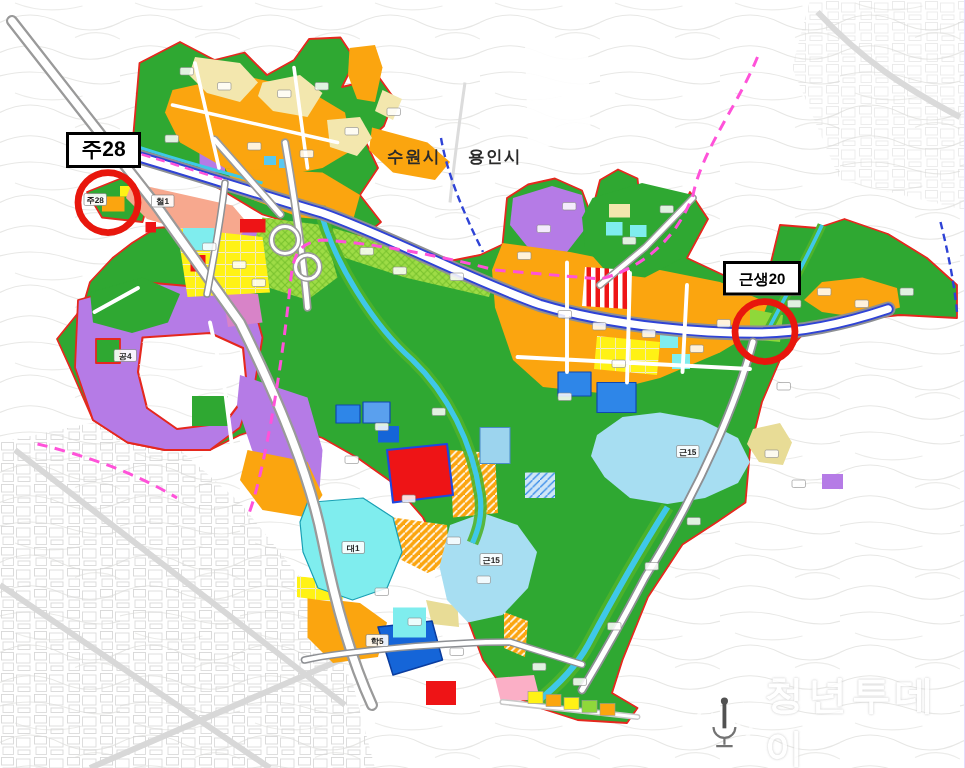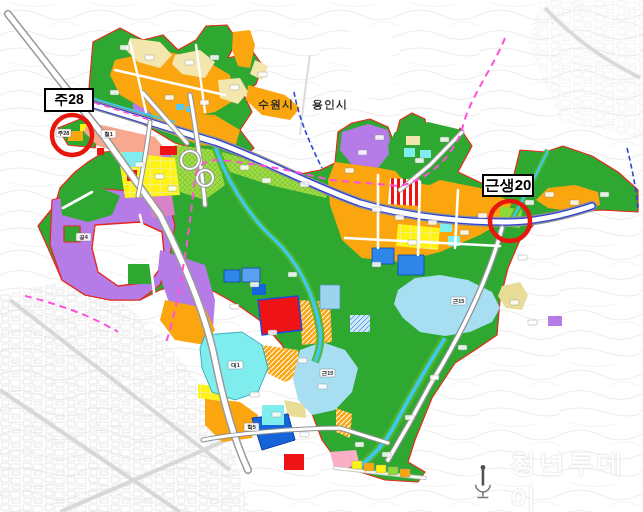--- a/index.html
+++ b/index.html
@@ -3,21 +3,21 @@
 <meta charset="utf-8">
 <style>
   html,body{margin:0;padding:0;background:#fff;}
   #stage{position:relative;width:643px;height:512px;background:#8b5cf6;overflow:hidden;
          font-family:"Liberation Sans",sans-serif;}
   #mapsvg{position:absolute;left:0;top:0;}
   .callout{position:absolute;background:#fff;border:2px solid #000;color:#000;
            font-weight:bold;display:flex;align-items:center;justify-content:center;
            box-sizing:border-box;}
   #callout-ju28{left:44px;top:88px;width:50px;height:24px;font-size:14px;}
-  #callout-gs20{left:482px;top:174px;width:52px;height:23px;font-size:15px;}
+  #callout-gs20{left:482px;top:174px;width:52px;height:23px;font-size:10px;}
   #city-labels{position:absolute;left:258px;top:97px;font-size:11px;font-weight:bold;
                color:#2b2b2b;letter-spacing:1px;white-space:nowrap;}
   #city-labels span{margin-right:14px;}
   #watermark{position:absolute;left:462px;top:455px;width:180px;height:52px;
              display:flex;align-items:center;opacity:.82;pointer-events:none;}
   #wm-text{font-size:26px;font-weight:bold;color:#fff;letter-spacing:3px;
            text-shadow:0 0 1px #c9c9c9,0 0 2px #d5d5d5;margin-left:6px;}
 </style>
 </head>
 <body>

